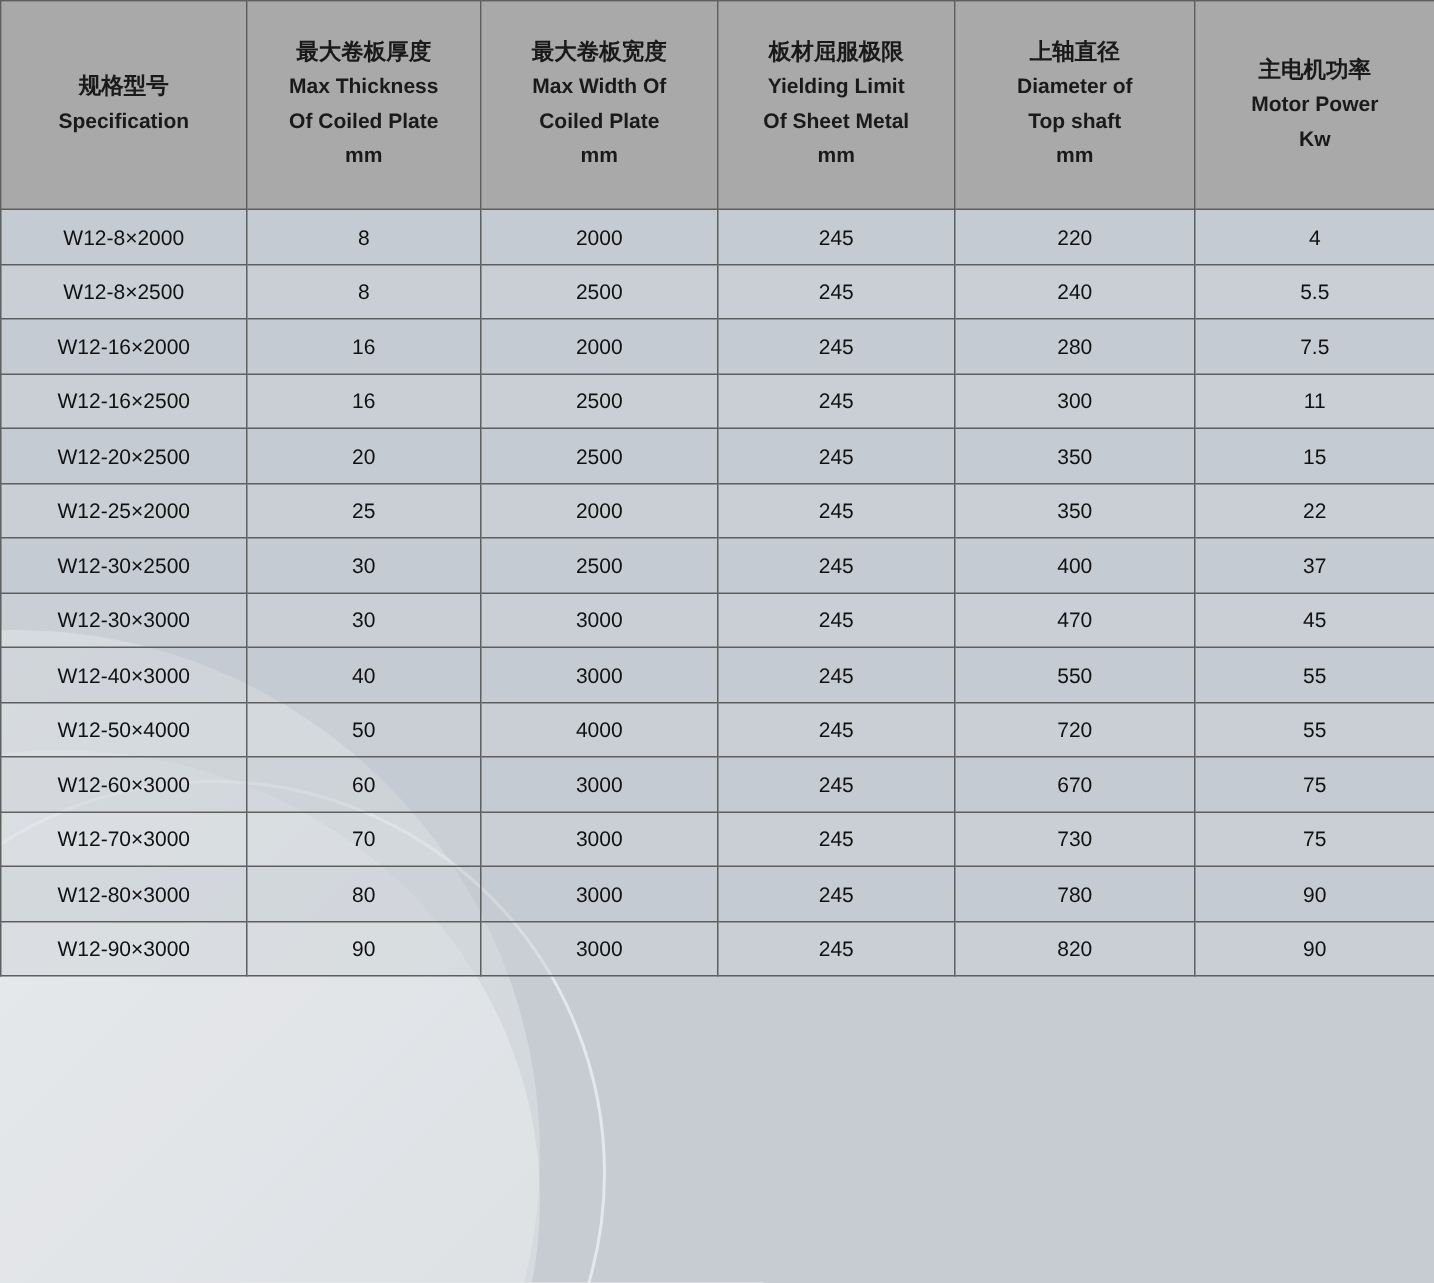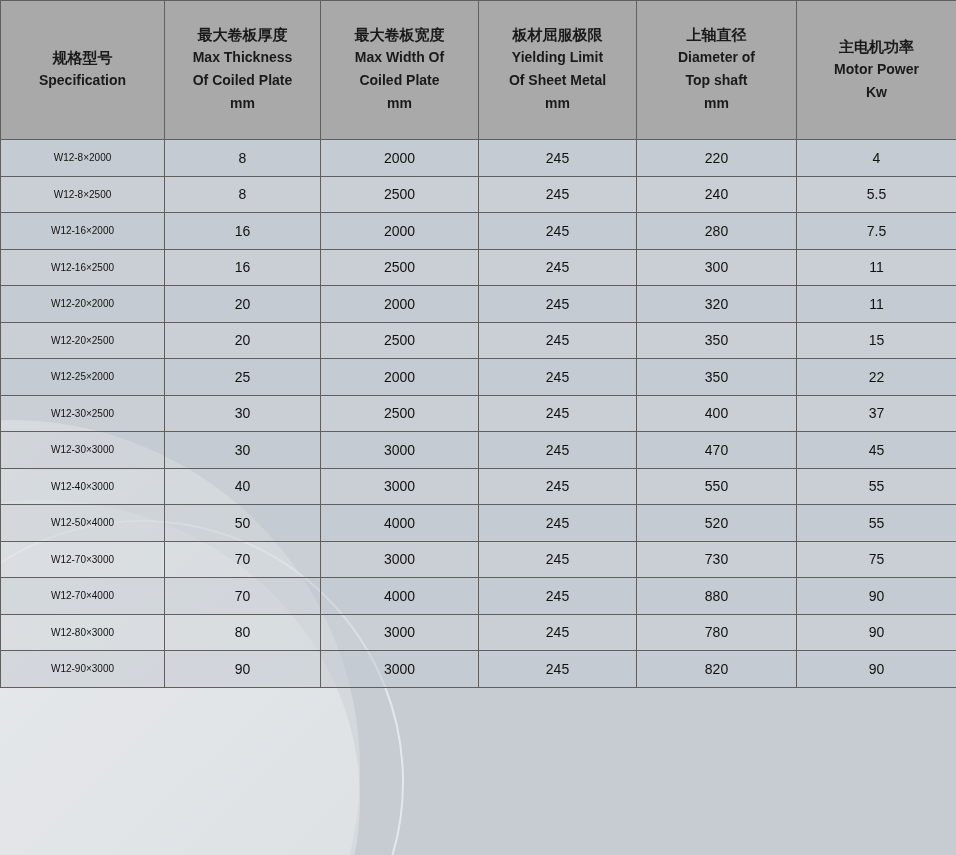--- a/index.html
+++ b/index.html
@@ -96,21 +96,21 @@
   tbody td {
     border: 1px solid #5f5f5f;
     height: 33.5px;
     font-size: 14px;
     color: #111111;
     text-align: center;
     vertical-align: middle;
     background: rgba(196, 203, 210, 0.55);
   }
   tbody td.spec {
-    font-size: 10px;
+    font-size: 14px;
   }
   tbody tr:nth-child(even) td {
     background: rgba(204, 210, 216, 0.45);
   }
 </style>
 </head>
 <body>
 
 <div id="spec-table-wrap">
   <div class="swoosh swoosh-1"></div>
@@ -190,28 +190,20 @@
         </tr>
         <tr>
           <td class="spec">W12-16×2500</td>
           <td>16</td>
           <td>2500</td>
           <td>245</td>
           <td>300</td>
           <td>11</td>
         </tr>
         <tr>
-          <td class="spec">W12-20×2000</td>
-          <td>20</td>
-          <td>2000</td>
-          <td>245</td>
-          <td>320</td>
-          <td>11</td>
-        </tr>
-        <tr>
           <td class="spec">W12-20×2500</td>
           <td>20</td>
           <td>2500</td>
           <td>245</td>
           <td>350</td>
           <td>15</td>
         </tr>
         <tr>
           <td class="spec">W12-25×2000</td>
           <td>25</td>
@@ -242,38 +234,38 @@
           <td>3000</td>
           <td>245</td>
           <td>550</td>
           <td>55</td>
         </tr>
         <tr>
           <td class="spec">W12-50×4000</td>
           <td>50</td>
           <td>4000</td>
           <td>245</td>
-          <td>520</td>
+          <td>720</td>
           <td>55</td>
+        </tr>
+        <tr>
+          <td class="spec">W12-60×3000</td>
+          <td>60</td>
+          <td>3000</td>
+          <td>245</td>
+          <td>670</td>
+          <td>75</td>
         </tr>
         <tr>
           <td class="spec">W12-70×3000</td>
           <td>70</td>
           <td>3000</td>
           <td>245</td>
           <td>730</td>
           <td>75</td>
-        </tr>
-        <tr>
-          <td class="spec">W12-70×4000</td>
-          <td>70</td>
-          <td>4000</td>
-          <td>245</td>
-          <td>880</td>
-          <td>90</td>
         </tr>
         <tr>
           <td class="spec">W12-80×3000</td>
           <td>80</td>
           <td>3000</td>
           <td>245</td>
           <td>780</td>
           <td>90</td>
         </tr>
         <tr>

